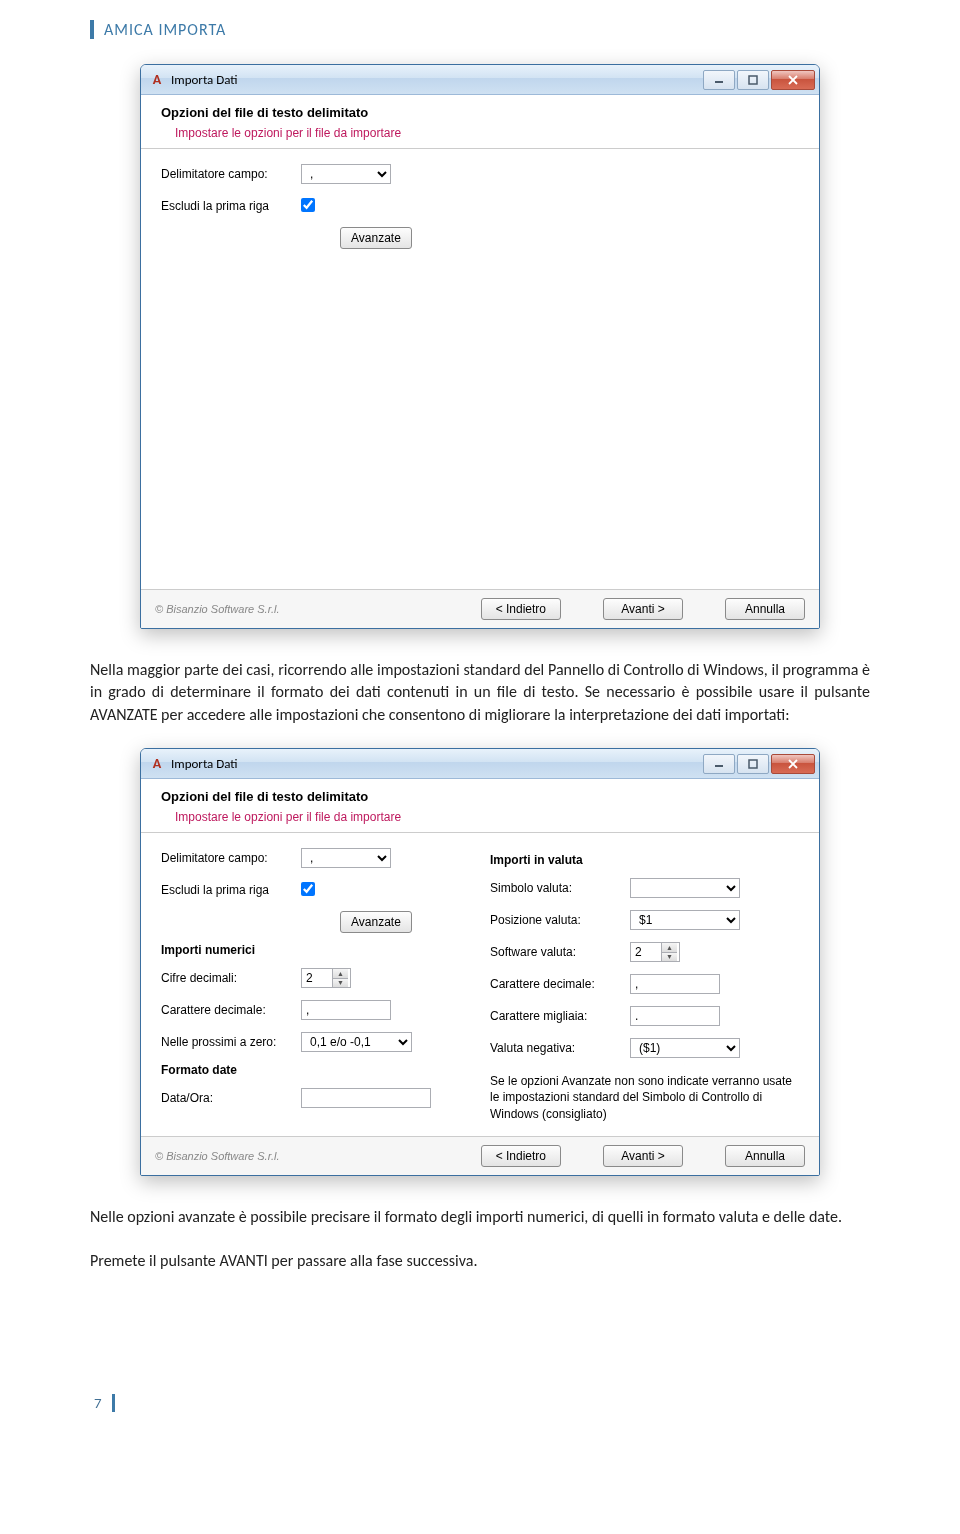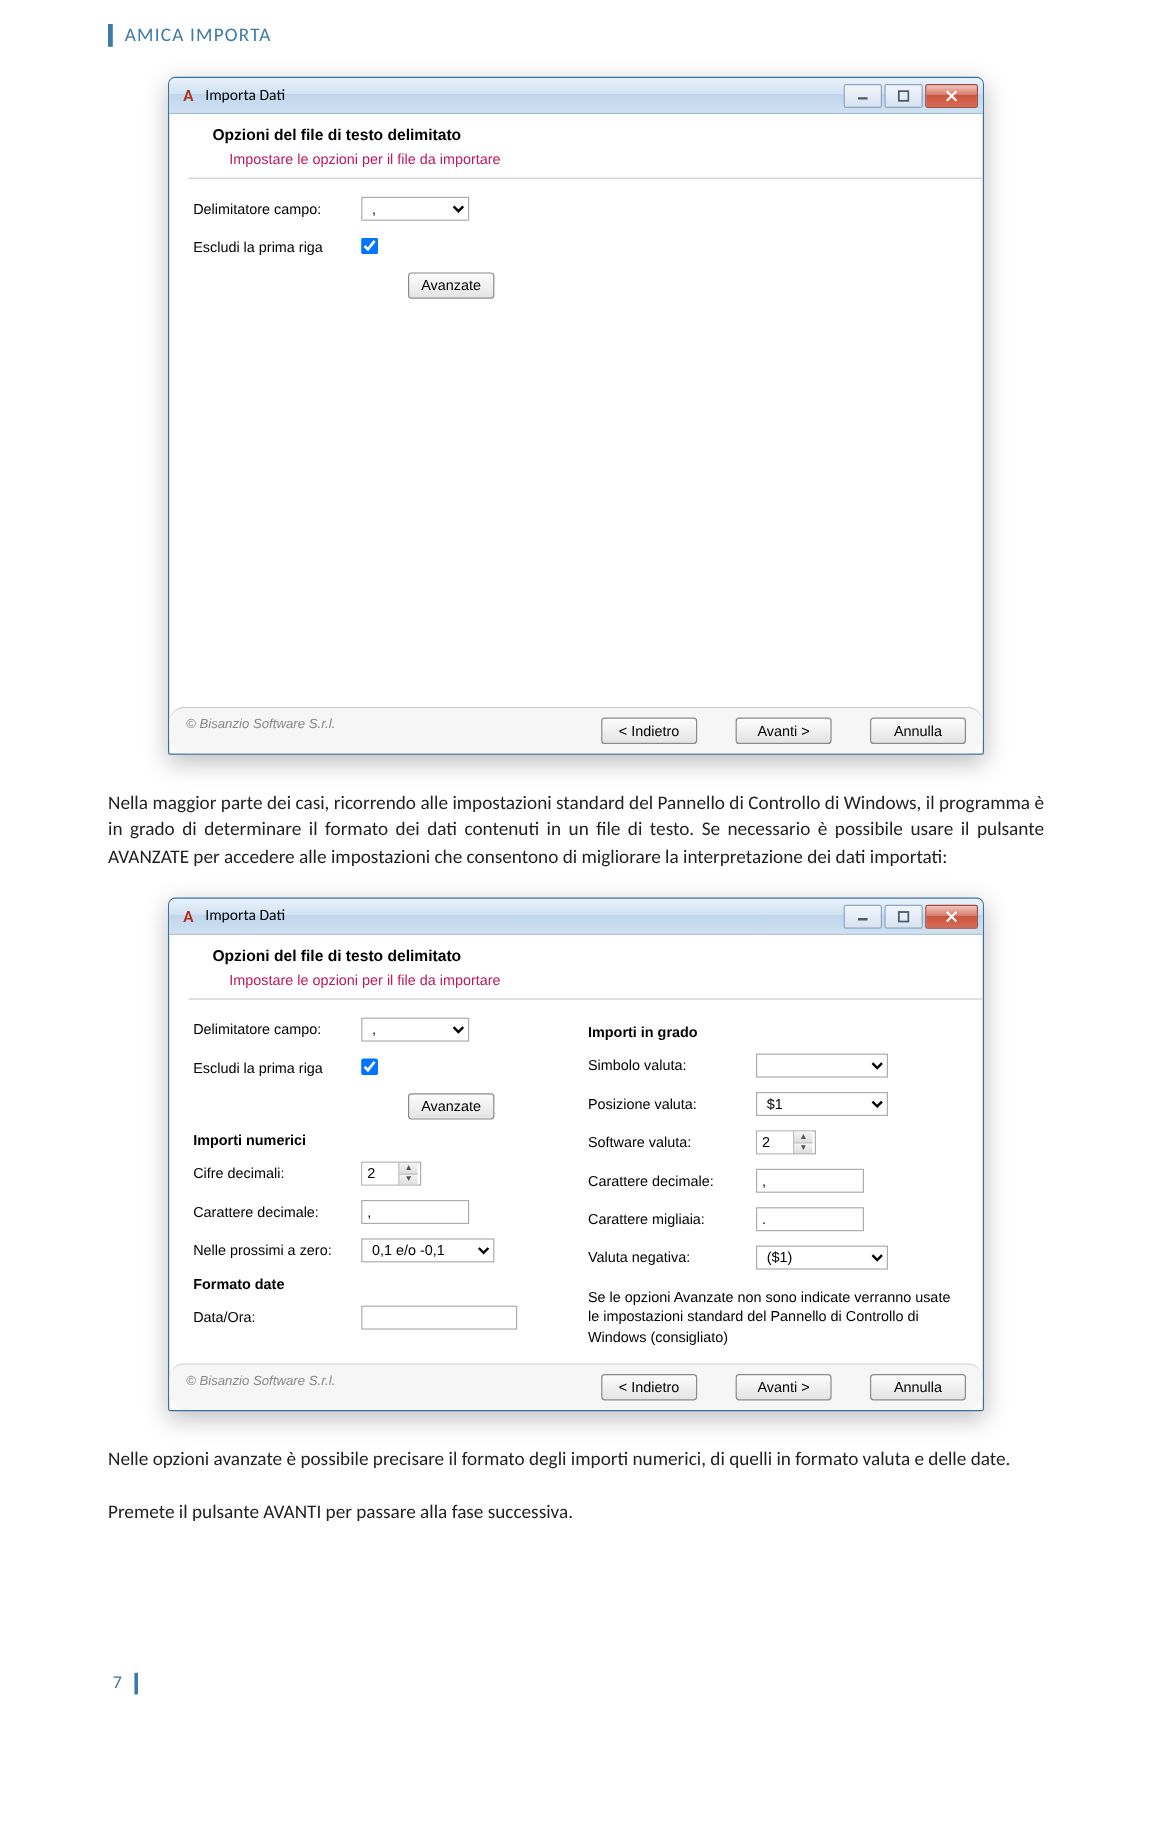--- a/index.html
+++ b/index.html
@@ -73,21 +73,20 @@
   }
   .tctrl.close svg { stroke: #fff; }
   .dialog-body {
     font-family: Tahoma, Arial, sans-serif;
     font-size: 12px;
     color: #000;
   }
   .section-header {
     padding: 10px 4px 8px 20px;
     border-bottom: 1px solid #ccc;
-    margin-left: 16px;
   }
   .section-header .bold {
     font-weight: bold;
     font-size: 13px;
   }
   .section-header .sub {
     margin-top: 6px;
     margin-left: 14px;
     font-size: 12px;
     color: #be185d;
@@ -164,24 +163,23 @@
   .note-box {
     color: #000;
     font-size: 12px;
     line-height: 1.35;
     padding: 4px 0;
   }
   .footer-bar {
     border-top: 1px solid #ccc;
     padding: 8px 14px;
     display: flex;
-    align-items: flex-start;
-    gap: 10px;
+    align-items: center;
+    gap: 20px;
     background: #f6f6f6;
-    border-radius: 13px;
   }
   .copyright {
     font-size: 11px;
     color: #888;
     font-style: italic;
   }
   .footer-bar .btn { margin-left: 22px; }
   .footer-spacer { flex: 1; }
   .dialog1 .form-empty { height: 320px; }
 
@@ -331,21 +329,21 @@
           <div class="form-control"><select style="width:111px"><option>0,1 e/o -0,1</option></select></div>
         </div>
         <div class="group-label">Formato date</div>
         <div class="form-row">
           <span class="form-label">Data/Ora:</span>
           <div class="form-control"><input type="text" style="width: 130px;" value=""></div>
         </div>
       </div>
 
       <div class="form-col">
-        <div class="group-label">Importi in grado</div>
+        <div class="group-label">Importi in valuta</div>
         <div class="form-row">
           <span class="form-label">Simbolo valuta:</span>
           <div class="form-control"><select style="width:110px"><option></option></select></div>
         </div>
         <div class="form-row">
           <span class="form-label">Posizione valuta:</span>
           <div class="form-control"><select style="width:110px"><option>$1</option></select></div>
         </div>
         <div class="form-row">
           <span class="form-label">Software valuta:</span>
@@ -364,21 +362,21 @@
           <div class="form-control"><input type="text" class="short" value="," style=""></div>
         </div>
         <div class="form-row">
           <span class="form-label">Carattere migliaia:</span>
           <div class="form-control"><input type="text" class="short" value="." style=""></div>
         </div>
         <div class="form-row">
           <span class="form-label">Valuta negativa:</span>
           <div class="form-control"><select style="width:110px"><option>($1)</option></select></div>
         </div>
-        <div class="note-box">Se le opzioni Avanzate non sono indicate verranno usate le impostazioni standard del Pannello di Controllo di Windows (consigliato)</div>
+        <div class="note-box">Se le opzioni Avanzate non sono indicate verranno usate le impostazioni standard del Simbolo di Controllo di Windows (consigliato)</div>
       </div>
     </div>
     <div class="footer-bar">
       <span class="copyright">© Bisanzio Software S.r.l.</span>
       <span class="footer-spacer"></span>
       <button class="btn">&lt; Indietro</button>
       <button class="btn">Avanti &gt;</button>
       <button class="btn">Annulla</button>
     </div>
   </div>

